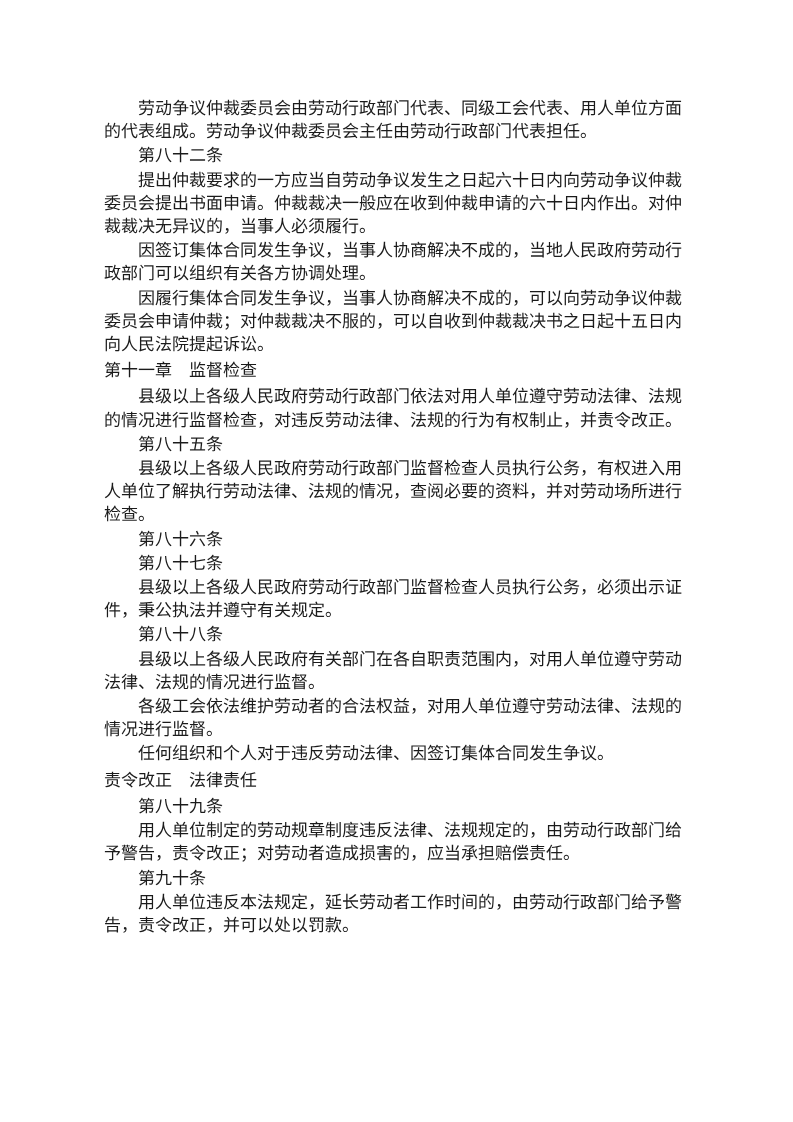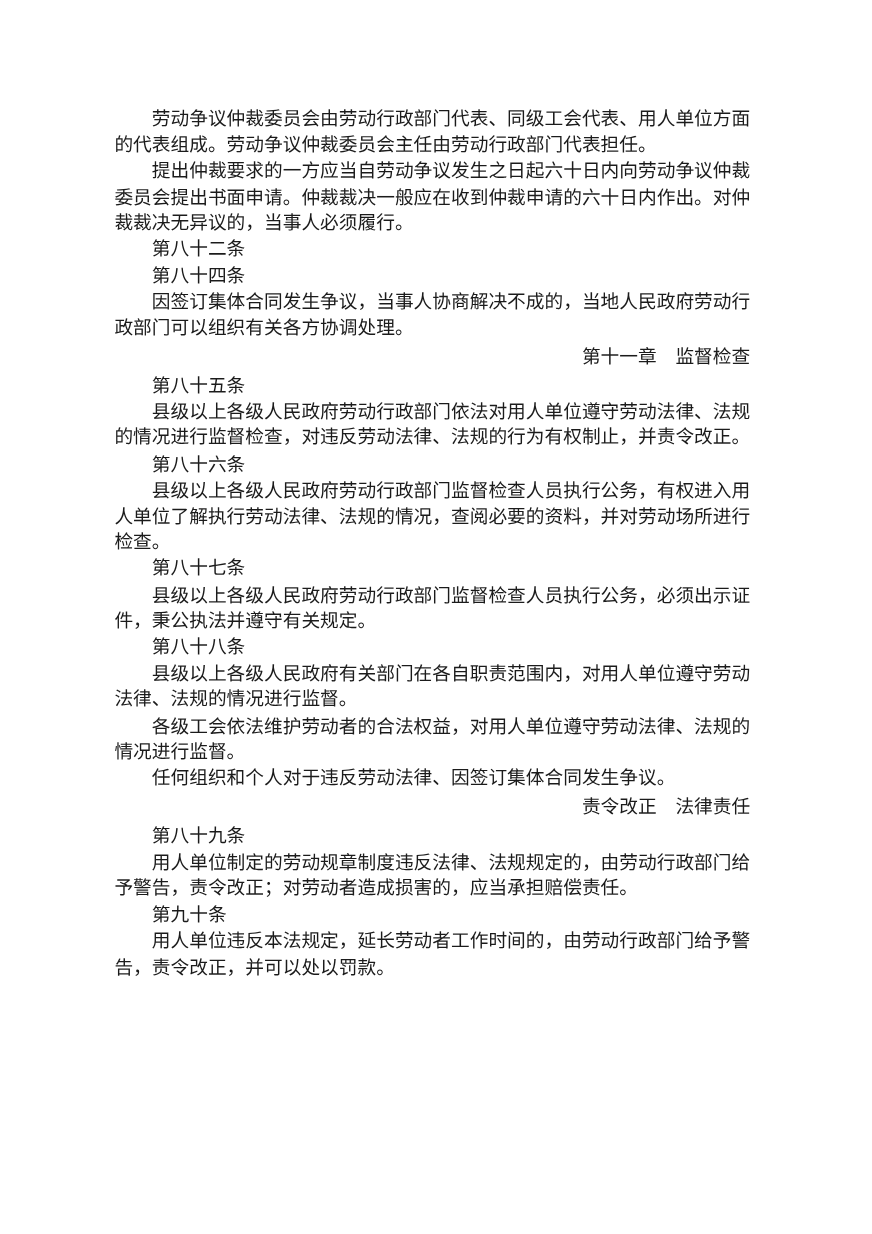--- a/index.html
+++ b/index.html
@@ -29,38 +29,38 @@
     text-align: justify;
     letter-spacing: 0;
   }
   .para {
     margin: 1px 0;
     text-indent: 2em;
   }
   .chapter-heading {
     margin: 3px 0;
     text-indent: 0;
-    text-align: right;
+    text-align: left;
   }
 </style>
 </head>
 <body style="background: rgb(255, 255, 255);">
 
 <div class="page" style="background: rgb(255, 255, 255);">
   <div class="content" style="color: rgb(27, 27, 27);">
       <p class="para">劳动争议仲裁委员会由劳动行政部门代表、同级工会代表、用人单位方面的代表组成。劳动争议仲裁委员会主任由劳动行政部门代表担任。</p>
+      <p class="para">第八十二条</p>
       <p class="para">提出仲裁要求的一方应当自劳动争议发生之日起六十日内向劳动争议仲裁委员会提出书面申请。仲裁裁决一般应在收到仲裁申请的六十日内作出。对仲裁裁决无异议的，当事人必须履行。</p>
-      <p class="para">第八十二条</p>
-      <p class="para">第八十四条</p>
       <p class="para">因签订集体合同发生争议，当事人协商解决不成的，当地人民政府劳动行政部门可以组织有关各方协调处理。</p>
+      <p class="para">因履行集体合同发生争议，当事人协商解决不成的，可以向劳动争议仲裁委员会申请仲裁；对仲裁裁决不服的，可以自收到仲裁裁决书之日起十五日内向人民法院提起诉讼。</p>
       <p class="chapter-heading">第十一章　监督检查</p>
+      <p class="para">县级以上各级人民政府劳动行政部门依法对用人单位遵守劳动法律、法规的情况进行监督检查，对违反劳动法律、法规的行为有权制止，并责令改正。</p>
       <p class="para">第八十五条</p>
-      <p class="para">县级以上各级人民政府劳动行政部门依法对用人单位遵守劳动法律、法规的情况进行监督检查，对违反劳动法律、法规的行为有权制止，并责令改正。</p>
+      <p class="para">县级以上各级人民政府劳动行政部门监督检查人员执行公务，有权进入用人单位了解执行劳动法律、法规的情况，查阅必要的资料，并对劳动场所进行检查。</p>
       <p class="para">第八十六条</p>
-      <p class="para">县级以上各级人民政府劳动行政部门监督检查人员执行公务，有权进入用人单位了解执行劳动法律、法规的情况，查阅必要的资料，并对劳动场所进行检查。</p>
       <p class="para">第八十七条</p>
       <p class="para">县级以上各级人民政府劳动行政部门监督检查人员执行公务，必须出示证件，秉公执法并遵守有关规定。</p>
       <p class="para">第八十八条</p>
       <p class="para">县级以上各级人民政府有关部门在各自职责范围内，对用人单位遵守劳动法律、法规的情况进行监督。</p>
       <p class="para">各级工会依法维护劳动者的合法权益，对用人单位遵守劳动法律、法规的情况进行监督。</p>
       <p class="para">任何组织和个人对于违反劳动法律、因签订集体合同发生争议。</p>
       <p class="chapter-heading">责令改正　法律责任</p>
       <p class="para">第八十九条</p>
       <p class="para">用人单位制定的劳动规章制度违反法律、法规规定的，由劳动行政部门给予警告，责令改正；对劳动者造成损害的，应当承担赔偿责任。</p>
       <p class="para">第九十条</p>

